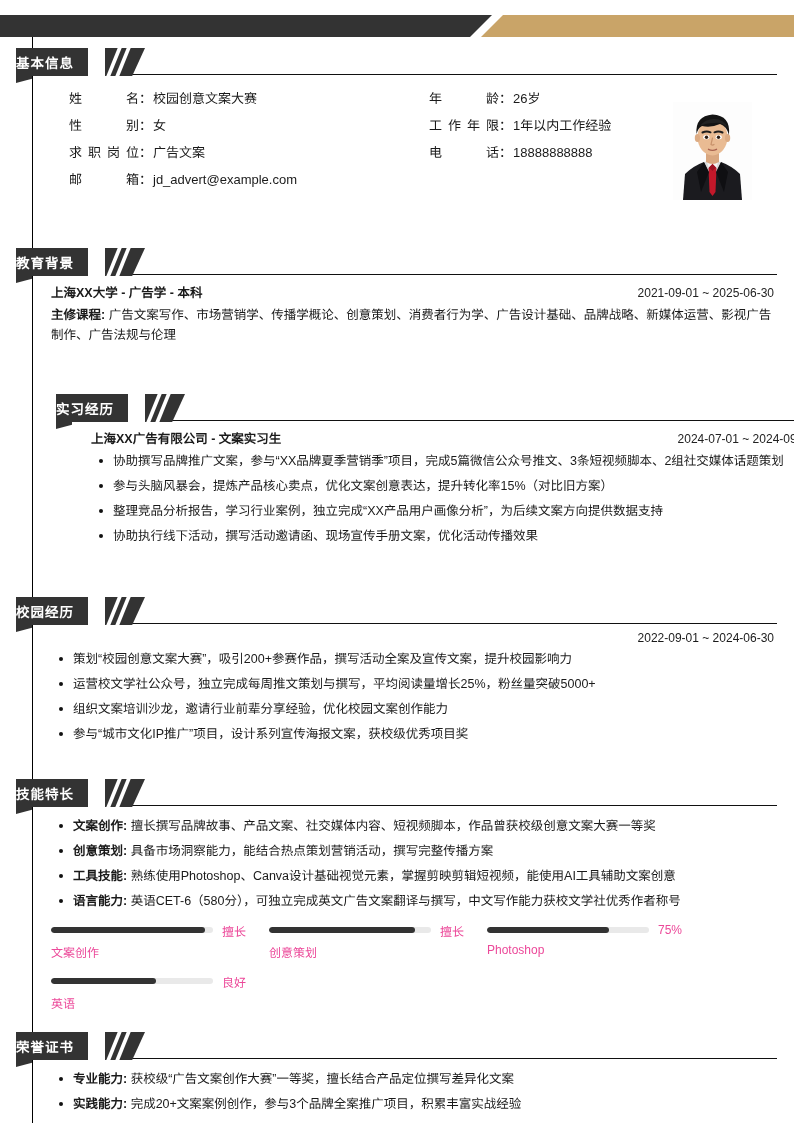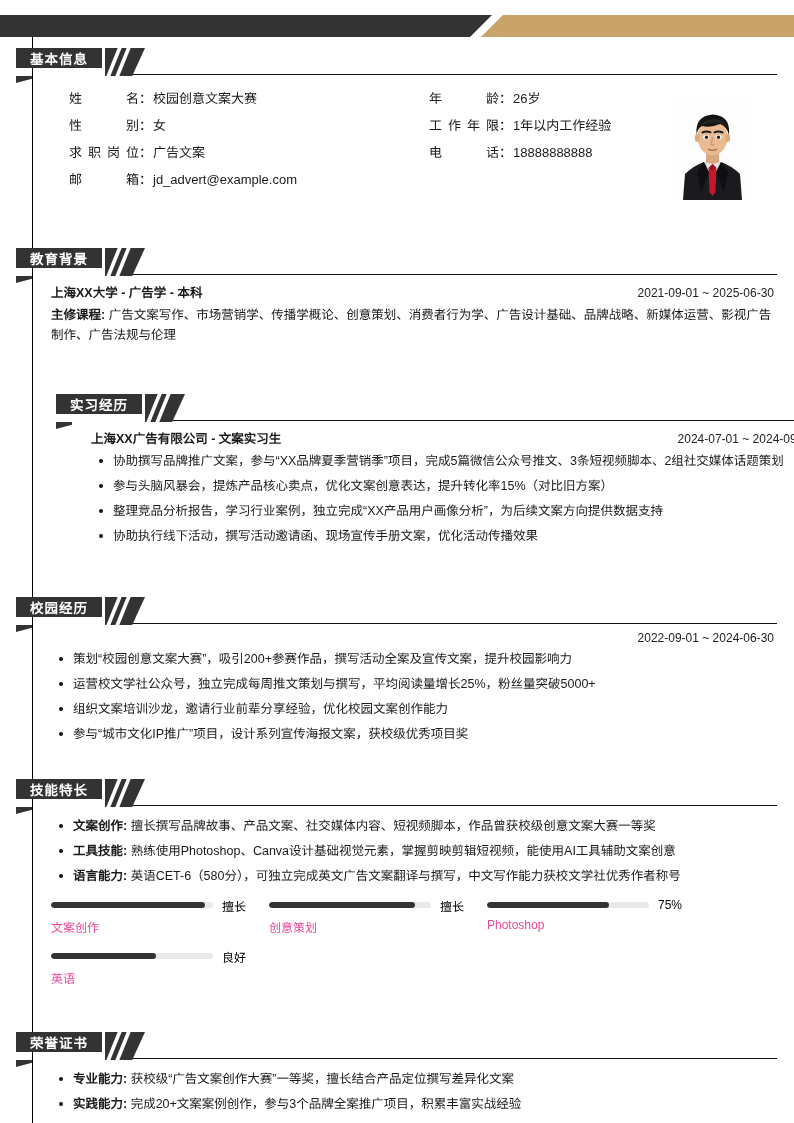--- a/index.html
+++ b/index.html
@@ -46,23 +46,23 @@
   
   .section { position: absolute; left: 0; width: 794px; }
 
   .sec-head {
     position: relative;
     height: 28px;
     margin-left: 16px;
   }
   .badge {
     position: absolute; left: 0; top: 0;
-    height: 20px;
+    height: 28px;
     background: #333333;
-    padding: 0 14px 0 14px;
+    padding: 0 14px 0 0;
     display: flex; align-items: center;
     color: #ffffff;
     font-size: 13.5px;
     font-weight: bold;
     letter-spacing: 1px;
     z-index: 3;
     font-family: "DejaVu Sans", "Liberation Sans", sans-serif;
   }
   .badge-tail {
     position: absolute; top: 0;
@@ -175,21 +175,21 @@
   .bar-item { width: 218px; margin-bottom: 14px; }
   .bar-row { display: flex; align-items: center; height: 14px; }
   .track {
     width: 162px; height: 6px;
     background: #e9e9e9;
     border-radius: 3px;
     overflow: hidden;
     flex: none;
   }
   .fill { height: 6px; background: #333333; border-radius: 3px; }
-  .bar-level { font-size: 12px; margin-left: 9px; color: #000000; }
+  .bar-level { font-size: 12px; margin-left: 9px; color: #ec4899; }
   .bar-name { font-size: 12px; margin-top: 6px; color: #ec4899; }
 </style>
 </head>
 <body>
 
 <div class="top-banner">
   <div class="dark"></div>
   <div class="gold"></div>
 </div>
 <div class="rail"></div>
@@ -399,20 +399,24 @@
     <div class="badge-notch"></div>
     <div class="sec-rule" style="left:113px; width:648px;"></div>
   </div>
   <div class="sec-body">
     <ul class="bullets">
       <li>
         <b>文案创作:</b>
         <span>擅长撰写品牌故事、产品文案、社交媒体内容、短视频脚本，作品曾获校级创意文案大赛一等奖</span>
       </li>
       <li>
+        <b>创意策划:</b>
+        <span>具备市场洞察能力，能结合热点策划营销活动，撰写完整传播方案</span>
+      </li>
+      <li>
         <b>工具技能:</b>
         <span>熟练使用Photoshop、Canva设计基础视觉元素，掌握剪映剪辑短视频，能使用AI工具辅助文案创意</span>
       </li>
       <li>
         <b>语言能力:</b>
         <span>英语CET-6（580分），可独立完成英文广告文案翻译与撰写，中文写作能力获校文学社优秀作者称号</span>
       </li>
     </ul>
 
     <div class="bars">

